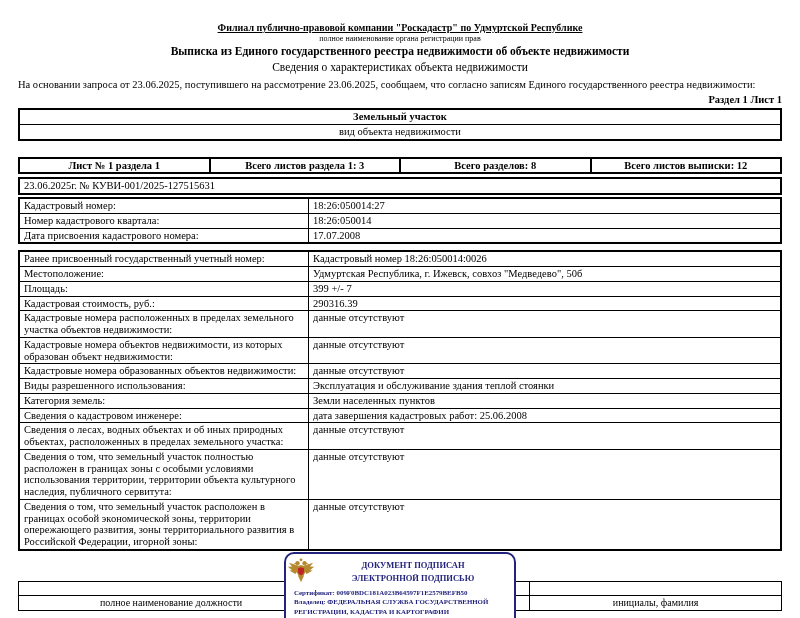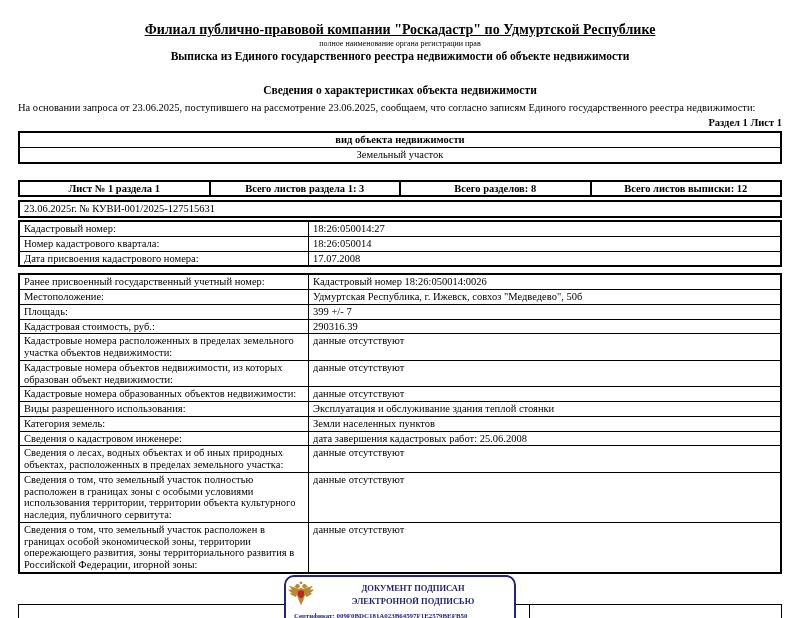--- a/index.html
+++ b/index.html
@@ -7,25 +7,25 @@
   body {
     background: #ffffff;
     color: #000;
     font-family: "Liberation Serif", serif;
     overflow: hidden;
     position: relative;
   }
   .page { padding: 22px 18px 0 18px; }
 
   .center { text-align: center; }
-  .org-name { font-size: 14px; font-weight: bold; text-decoration: underline; }
+  .org-name { font-size: 10px; font-weight: bold; text-decoration: underline; }
   .org-caption { font-size: 8px; margin-top: 1px; }
   .doc-title { font-size: 11.5px; font-weight: bold; margin-top: 2px; }
 
-  .section-title { font-size: 11.5px; font-weight: bold; margin-top: 22px; text-align: center; }
+  .section-title { font-size: 11.5px; font-weight: normal; margin-top: 4px; text-align: center; }
   .request-line { font-size: 10.5px; margin-top: 6px; }
   .section-page { font-size: 10.5px; font-weight: bold; text-align: right; margin-top: 4px; }
 
   table { border-collapse: collapse; width: 100%; table-layout: fixed; }
   .tbl { border: 2px solid #000; }
   .tbl td { font-size: 10.5px; line-height: 1.12; padding: 1px 4px; vertical-align: top; }
 
   .tbl-type { margin-top: 3px; }
   .tbl-type td { text-align: center; }
   .tbl-type tr:first-child td { font-weight: bold; border-bottom: 1px solid #000; }
@@ -84,24 +84,24 @@
     <div class="doc-title">Выписка из Единого государственного реестра недвижимости об объекте недвижимости</div>
   </div>
 
   <div class="section-title">Сведения о характеристиках объекта недвижимости</div>
   <div class="request-line">На  основании запроса от 23.06.2025, поступившего на рассмотрение 23.06.2025, сообщаем, что согласно записям Единого государственного реестра недвижимости:</div>
   <div class="section-page">Раздел 1 Лист 1</div>
 
   <table class="tbl tbl-type">
     <tbody>
         <tr>
+          <td>Земельный участок</td>
+        </tr>
+    <tr>
           <td>вид объекта недвижимости</td>
-        </tr>
-    <tr>
-          <td>Земельный участок</td>
         </tr>
   </tbody>
     </table>
 
   <table class="tbl tbl-sheets">
     <tbody>
         <tr>
 
     <td>Лист № 1 раздела 1</td>
           <td>Всего листов раздела 1: 3</td>

